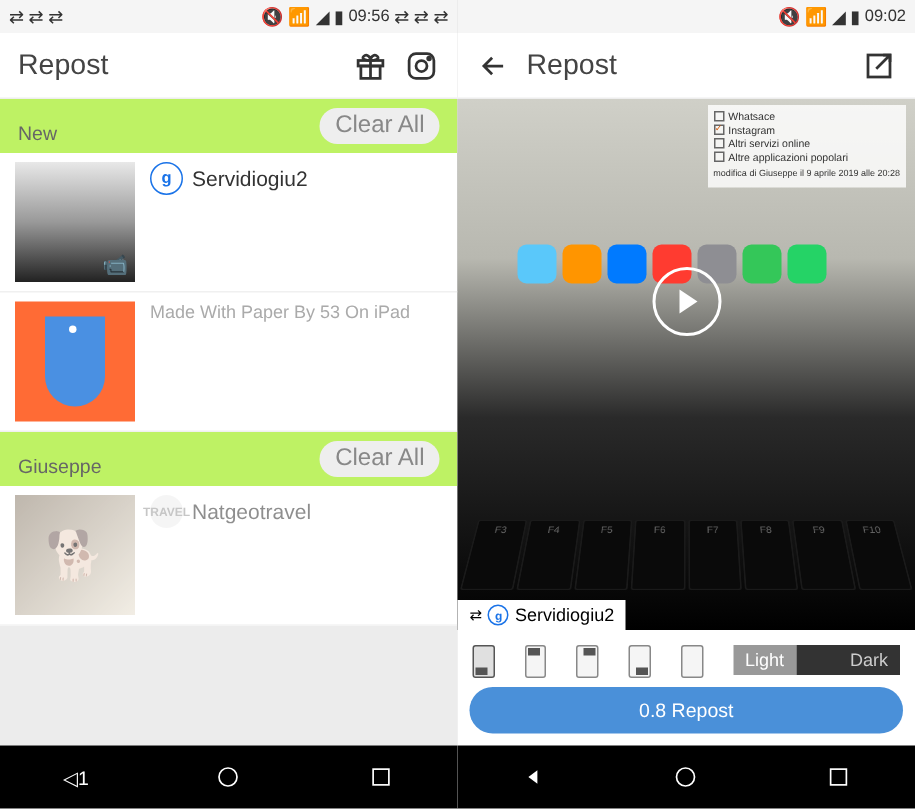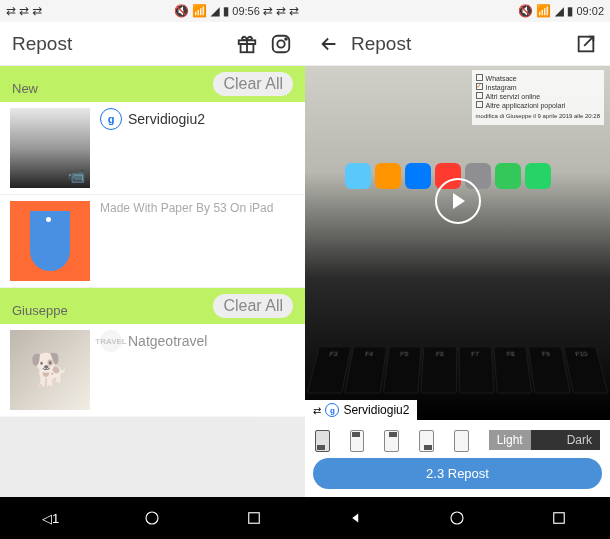--- a/index.html
+++ b/index.html
@@ -251,21 +251,21 @@
         <div class="pos-btn bl selected"></div>
         <div class="pos-btn tl"></div>
         <div class="pos-btn tr"></div>
         <div class="pos-btn br"></div>
         <div class="pos-btn"></div>
         <div class="theme-toggle">
           <div class="theme-btn light">Light</div>
           <div class="theme-btn dark">Dark</div>
         </div>
       </div>
-      <div class="repost-btn">2.3 Repost</div>
+      <div class="repost-btn">0.8 Repost</div>
     </div>
 
     <div class="navbar">
       <div class="nav-btn">
           <svg viewBox="0 0 24 24">
             <path d="M15 6l-8 6 8 6z" fill="#fff" stroke="none"></path>
           </svg>
         </div>
       <div class="nav-btn">
           <svg viewBox="0 0 24 24">

